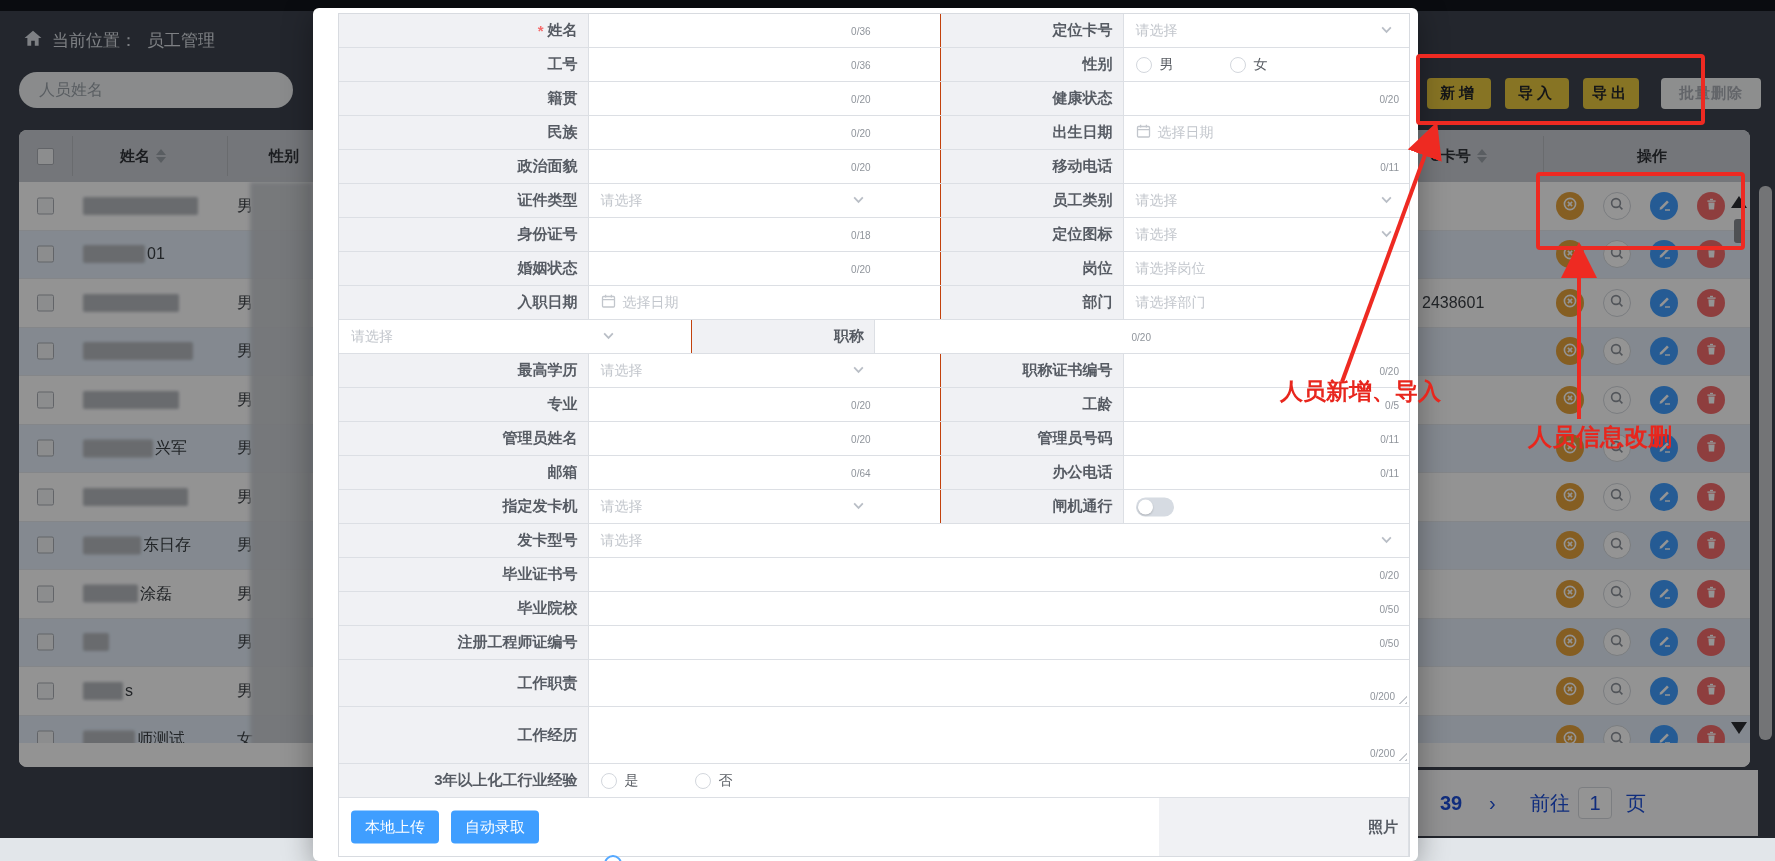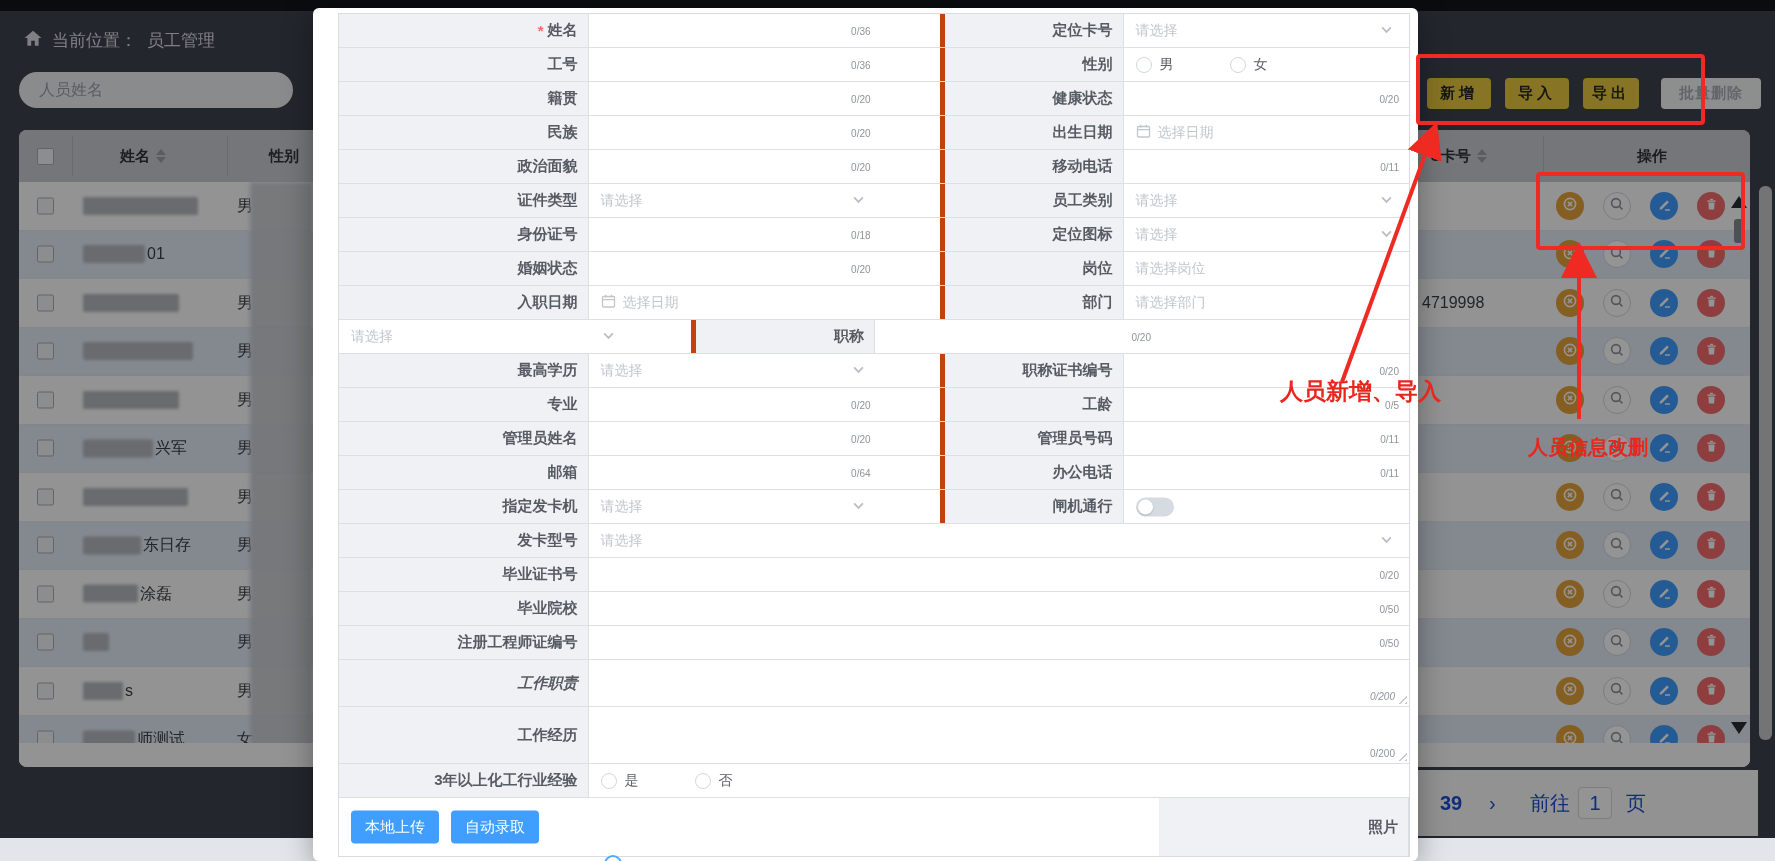--- a/index.html
+++ b/index.html
@@ -58,21 +58,21 @@
   #band{position:absolute;left:0;top:838px;width:1775px;height:23px;background:#e2e6ea;z-index:45}
   
   #modal{position:absolute;left:313px;top:8px;width:1105px;height:853px;background:#fff;border-radius:6px;
          box-shadow:0 6px 30px rgba(0,0,0,.35);z-index:60}
   #form{position:absolute;left:25px;top:5px;width:1072px;border:1px solid #d8dbe0;box-sizing:border-box}
   .frow{display:flex;height:34px;border-bottom:1px solid #dcdfe4;box-sizing:border-box}
   .frow:last-child{border-bottom:none}
   .fcell{box-sizing:border-box;height:100%;position:relative}
   .flab{background:#f0f1f4;border-right:1px solid #dcdfe4;display:flex;align-items:center;justify-content:flex-end;
         padding-right:10px;font-size:15px;font-weight:600;color:#565b63}
-  .flab.w1{width:250px}.flab.w2{width:184px;border-left:5px solid #c2410c}
+  .flab.w1{width:250px}.flab.w2{width:184px;border-left:1px solid #c2410c}
   .req{color:#f56c6c;margin-right:4px;font-weight:700}
   .fval.lv{width:352px}.fval.rv{width:286px}.fval.sv{width:822px}
   .zone{position:relative;height:100%}
   .zone.lz{width:292px}.zone.full{width:100%}
   .cnt{position:absolute;right:10px;top:50%;transform:translateY(-50%);font-size:10px;color:#8f949b}
   .cnt.ta{top:auto;bottom:4px;transform:none;right:14px}
   .ph{position:absolute;left:12px;top:50%;transform:translateY(-50%);font-size:14px;color:#c2c6cc;white-space:nowrap}
   .ph.withicon{left:34px}
   .chev{position:absolute;right:16px;top:50%;transform:translateY(-50%)}
   .calic{position:absolute;left:12px;top:50%;transform:translateY(-50%)}
@@ -89,21 +89,21 @@
              font-size:15px;cursor:pointer;font-family:inherit}
   #partial-circle{position:absolute;left:291px;top:847px;width:14px;height:14px;border:2px solid #54a8ff;
                   border-radius:50%;background:#fff}
   
   #ann{position:absolute;inset:0;z-index:70;pointer-events:none}
   .annbox{position:absolute;border:4px solid #ee2a22;border-radius:4px}
   #annbox1{left:1416px;top:54px;width:281px;height:63px}
   #annbox2{left:1536px;top:172px;width:201px;height:70px}
   .anntext{position:absolute;color:#e8261d;font-weight:700;white-space:nowrap}
   #anntext1{left:1280px;top:376px;font-size:23px}
-  #anntext2{left:1528px;top:434px;font-size:20px}
+  #anntext2{left:1528px;top:421px;font-size:24px}
 </style>
 </head>
 <body>
 
 <div id="page">
   <div id="topstrip" class="abs"></div>
 
   <div id="breadcrumb" class="abs">
     <span>
       <svg width="18" height="17" viewBox="0 0 16 15">
@@ -219,21 +219,21 @@
                 </svg></span>
             </button>
           </span>
         </div>
         <div class="trow">
           <span class="chk rchk"></span>
           <span class="nm">
             <span class="redact" style="width: 96px;"></span>
           </span>
           <span class="gcell">男</span>
-          <span class="ccell">4719998</span>
+          <span class="ccell">2438601</span>
           <span class="acts">
             <button class="abtn warn">
               <span><svg width="16" height="16" viewBox="0 0 16 16">
                   <circle cx="8" cy="8" r="5.6" stroke="#fff" stroke-width="1.6" fill="none"></circle>
                   <line x1="5.9" y1="5.9" x2="10.1" y2="10.1" stroke="#fff" stroke-width="1.6"></line>
                   <line x1="10.1" y1="5.9" x2="5.9" y2="10.1" stroke="#fff" stroke-width="1.6"></line>
                 </svg></span>
             </button>
             <button class="abtn view">
               <span><svg width="16" height="16" viewBox="0 0 16 16">
@@ -945,21 +945,21 @@
       <div class="frow">
         <div class="fcell flab w1">
           <span>注册工程师证编号</span>
         </div>
         <div class="fcell fval sv">
           <div class="zone full">
             <span class="cnt">0/50</span>
           </div>
         </div>
       </div>
-      <div class="frow" style="height: 47px; font-style: italic;">
+      <div class="frow" style="height: 47px;">
         <div class="fcell flab w1">
           <span>工作职责</span>
         </div>
         <div class="fcell fval sv">
           <div class="zone full">
             <span class="cnt ta">0/200</span>
             <span class="hatch"></span>
           </div>
         </div>
       </div>

